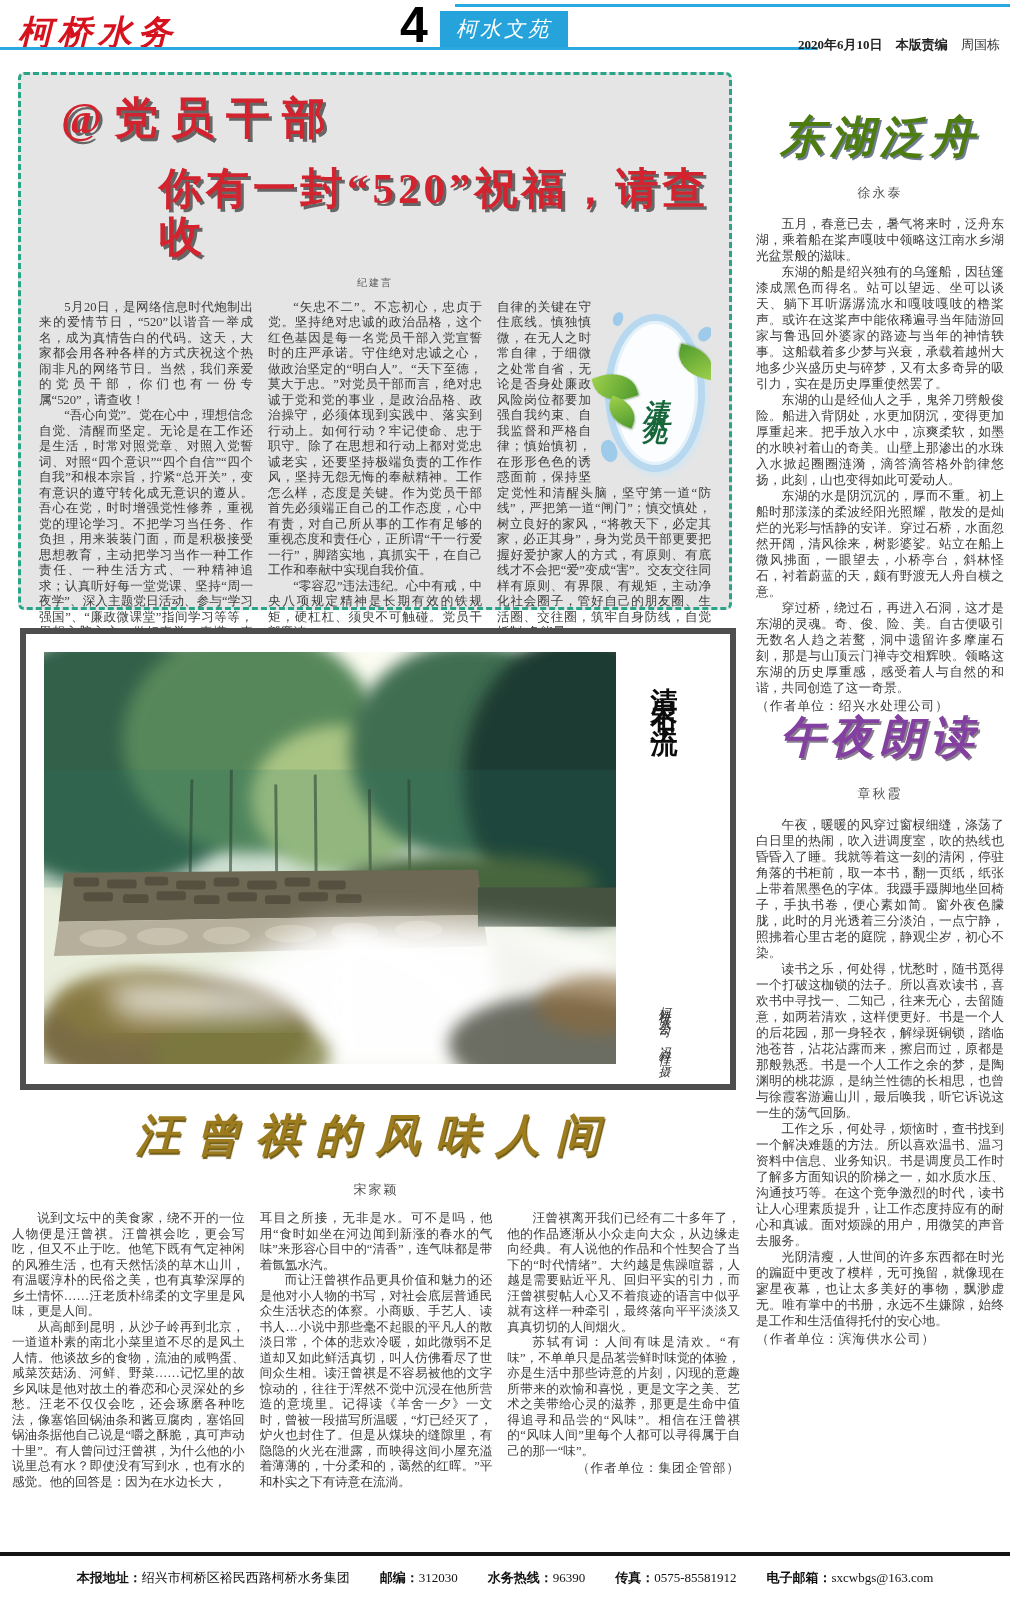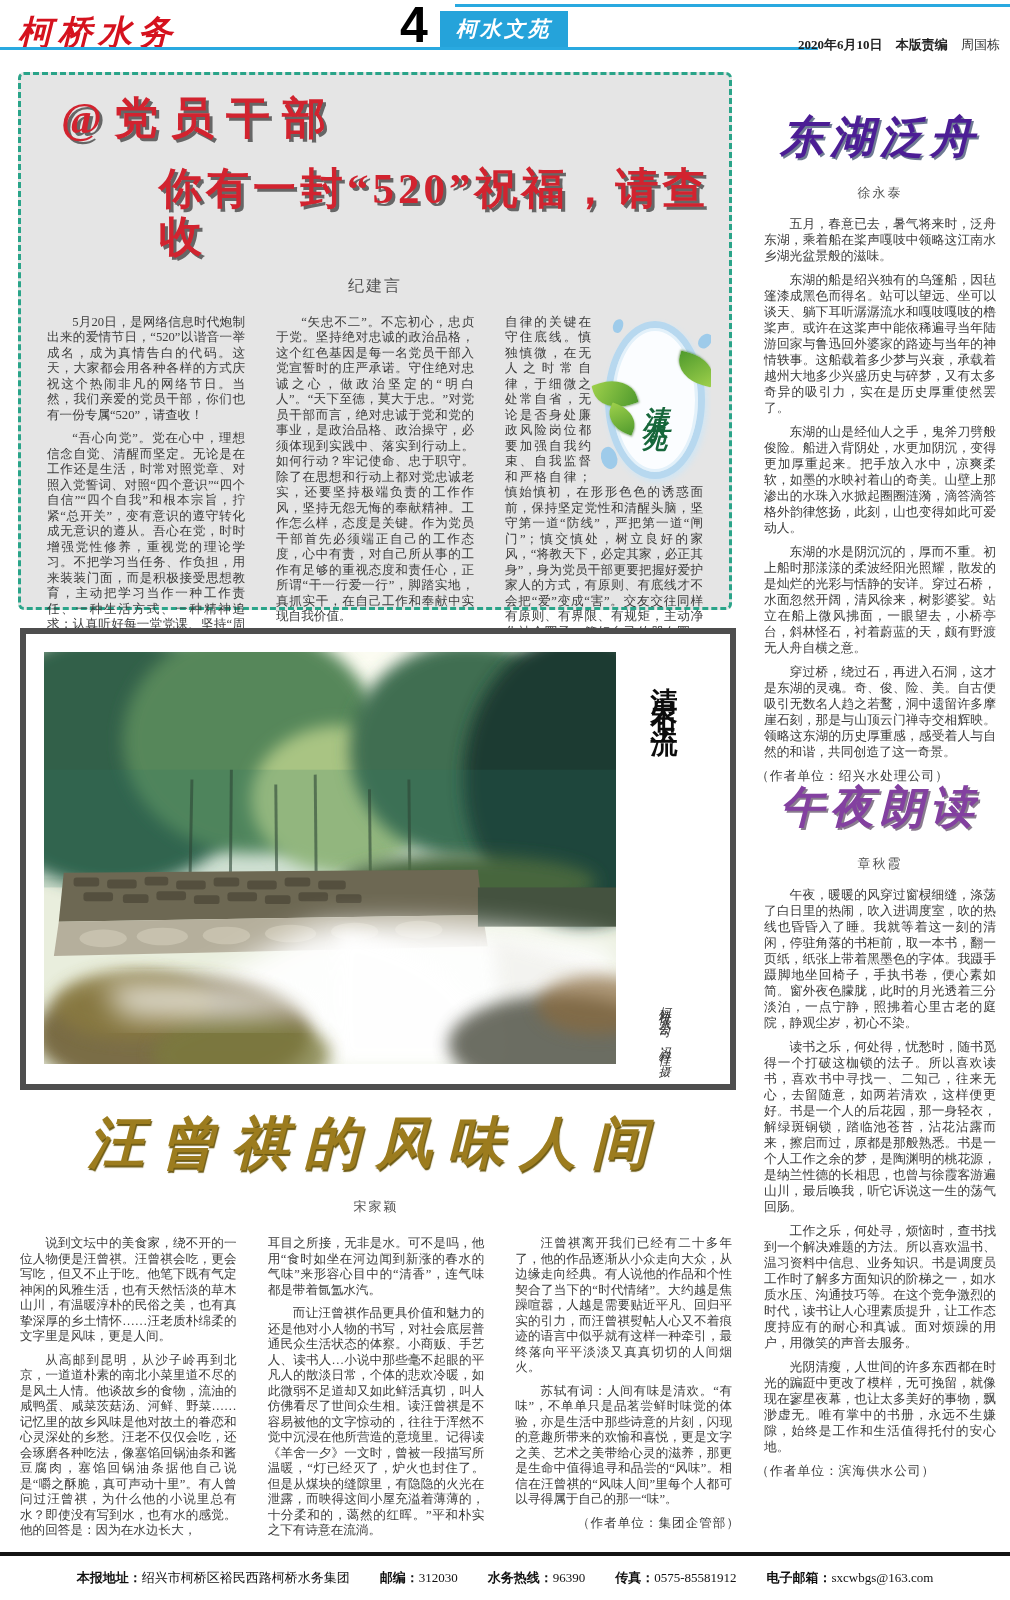--- a/index.html
+++ b/index.html
@@ -6,39 +6,39 @@
   .page{position:relative;width:1010px;height:1600px;background:#fff;margin:0 auto;
         font-family:"Liberation Serif","DejaVu Serif",serif;color:#3c3c3c;overflow:hidden;}
 
   
   .masthead{position:absolute;left:0;top:0;width:1010px;height:62px;}
   .masthead-logo{position:absolute;left:18px;top:10px;font-size:34px;font-weight:900;
         font-style:italic;color:#d5121e;letter-spacing:6px;}
   .page-no{position:absolute;left:400px;top:0px;font-size:50px;font-weight:900;
         font-family:"Liberation Sans",sans-serif;color:#000;line-height:1;}
   .section-badge{position:absolute;left:440px;top:11px;background:#25a3da;color:#fff;
-        font-size:21px;font-weight:700;font-style:italic;padding:4px 16px;letter-spacing:3px;}
+        font-size:21px;font-weight:400;font-style:italic;padding:4px 16px;letter-spacing:3px;}
   .rule-top{position:absolute;left:455px;top:4px;width:555px;height:3px;background:#29a9e0;}
   .rule-bottom{position:absolute;left:0;top:47px;width:818px;height:3px;background:#29a9e0;}
   .dateline{position:absolute;right:10px;top:36px;font-size:13px;color:#222;}
   .dateline b{margin-right:10px;}
   .dateline .editor{font-weight:normal;color:#333;}
 
   
   .festival{position:absolute;left:18px;top:72px;width:714px;height:538px;
         border:3px dashed #2aa489;border-radius:6px;padding:12px 18px;box-sizing:border-box;
         background:#e5e5e5;}
   .headline1{margin:8px 0 0 22px;font-size:44px;line-height:1.1;font-weight:900;
         color:#d2232f;letter-spacing:12px;text-shadow:3px 3px 0 rgba(70,70,70,.8);}
   .headline2{margin:22px 0 0 120px;font-size:43px;line-height:1.1;font-weight:900;
         color:#d2232f;letter-spacing:4px;text-shadow:3px 3px 0 rgba(70,70,70,.8);}
-  .byline{text-align:center;font-size:16px;color:#555;margin:16px 0 10px;letter-spacing:2px;}
+  .byline{text-align:center;font-size:10px;color:#555;margin:16px 0 10px;letter-spacing:2px;}
   .cols{display:flex;gap:15px;height:352px;overflow:hidden;}
   .col{flex:1;font-size:12.6px;line-height:15.5px;text-align:justify;}
-  .paras p{margin:8px;text-indent:2em;}
+  .paras p{margin:0;text-indent:2em;}
   .cont p:first-child{text-indent:0;}
   .attr{margin:2px 0 0;text-align:right;text-indent:0 !important;letter-spacing:1px;color:#3c3c3c;}
 
   
   .qsy{float:right;width:112px;height:170px;margin:8px 0 0 8px;position:relative;shape-outside:margin-box;}
   .qsy-ring{position:absolute;left:6px;top:6px;right:6px;bottom:6px;border-radius:50%;
         border:7px solid #b7d8ef;background:#fbfdff;box-shadow:0 0 0 3px #e3f1fa inset,2px 3px 6px #cfe6f5;}
   .qsy-drop{position:absolute;border-radius:60% 40% 55% 45%;background:#9ecbea;}
   .d1{width:16px;height:22px;left:2px;bottom:16px;transform:rotate(-25deg);}
   .d2{width:12px;height:16px;right:0;top:18px;transform:rotate(30deg);}
@@ -57,30 +57,30 @@
         border:6px solid #4e4e4e;background:#fff;padding:18px;display:flex;}
   .photo-img{width:572px;height:412px;flex:0 0 auto;}
   .photo-side{flex:1;display:flex;flex-direction:column;justify-content:space-between;
         align-items:center;padding:14px 0 6px;}
   .photo-title{writing-mode:vertical-rl;font-size:27px;font-weight:900;color:#0c0c0c;
         letter-spacing:10px;font-family:"Liberation Sans",sans-serif;}
   .photo-credit{writing-mode:vertical-rl;font-size:12px;color:#333;letter-spacing:4px;font-style:italic;}
 
   
   .wang{position:absolute;left:12px;top:1106px;width:728px;}
-  .wang-title{text-align:center;font-size:56px;font-weight:900;color:#9c7c1e;
+  .wang-title{text-align:center;font-size:44px;font-weight:900;color:#9c7c1e;
         letter-spacing:16px;font-style:italic;text-shadow:1px 2px 1px #6d5a12;}
   .wang-byline{text-align:center;font-size:13px;color:#555;margin:16px 0 12px;letter-spacing:2px;}
   .wang-cols{display:flex;gap:15px;height:334px;overflow:hidden;}
   .wang-cols .col{font-size:12.6px;line-height:15.5px;}
 
   
   .rightcol{position:absolute;left:756px;top:92px;width:248px;height:1460px;overflow:hidden;}
   .rtitle{text-align:center;font-weight:900;font-size:44px;letter-spacing:6px;line-height:1.1;}
-  .donghu-title{color:#4c1d95;text-shadow:2px 2px 0 rgba(15,35,75,.6);margin-top:22px;font-style:italic;}
+  .donghu-title{color:#4d7c0f;text-shadow:2px 2px 0 rgba(15,35,75,.6);margin-top:22px;font-style:italic;}
   .midnight-title{color:#8340a0;text-shadow:2px 2px 0 rgba(40,15,50,.55);font-style:italic;}
   .rbyline{text-align:center;font-size:13px;color:#555;margin:22px 0 14px;letter-spacing:2px;}
   .rbody{font-size:12.8px;line-height:16px;text-align:justify;}
 
   
   .footer{position:absolute;left:0;bottom:0;width:1010px;height:44px;border-top:4px solid #141414;
         display:flex;align-items:center;justify-content:center;gap:30px;
         font-size:13px;color:#111;background:#fff;}
   .footer b{font-weight:700;}
   .fitem{white-space:nowrap;}

